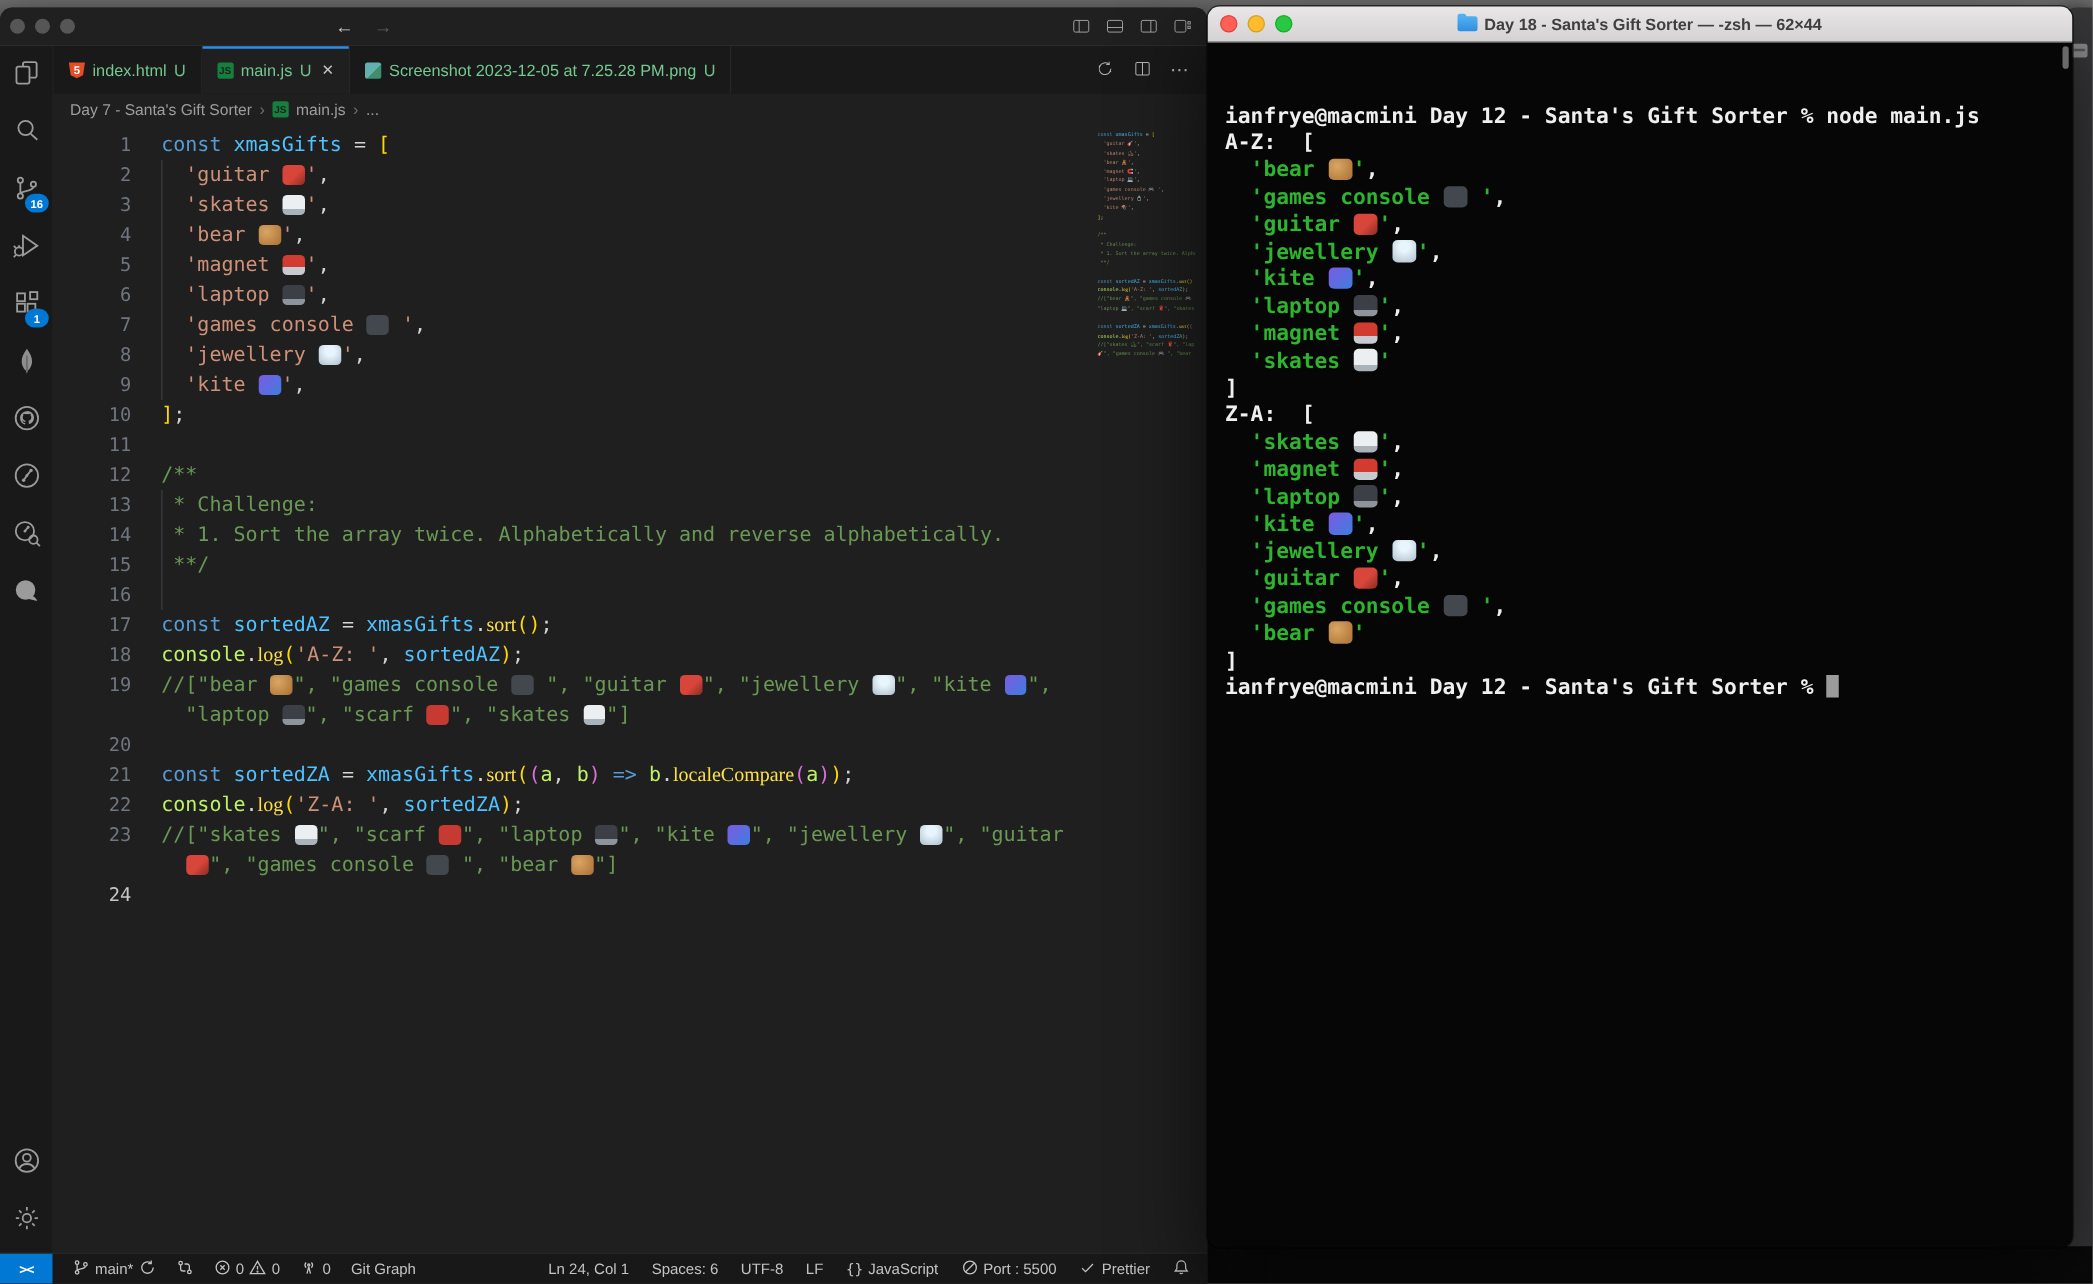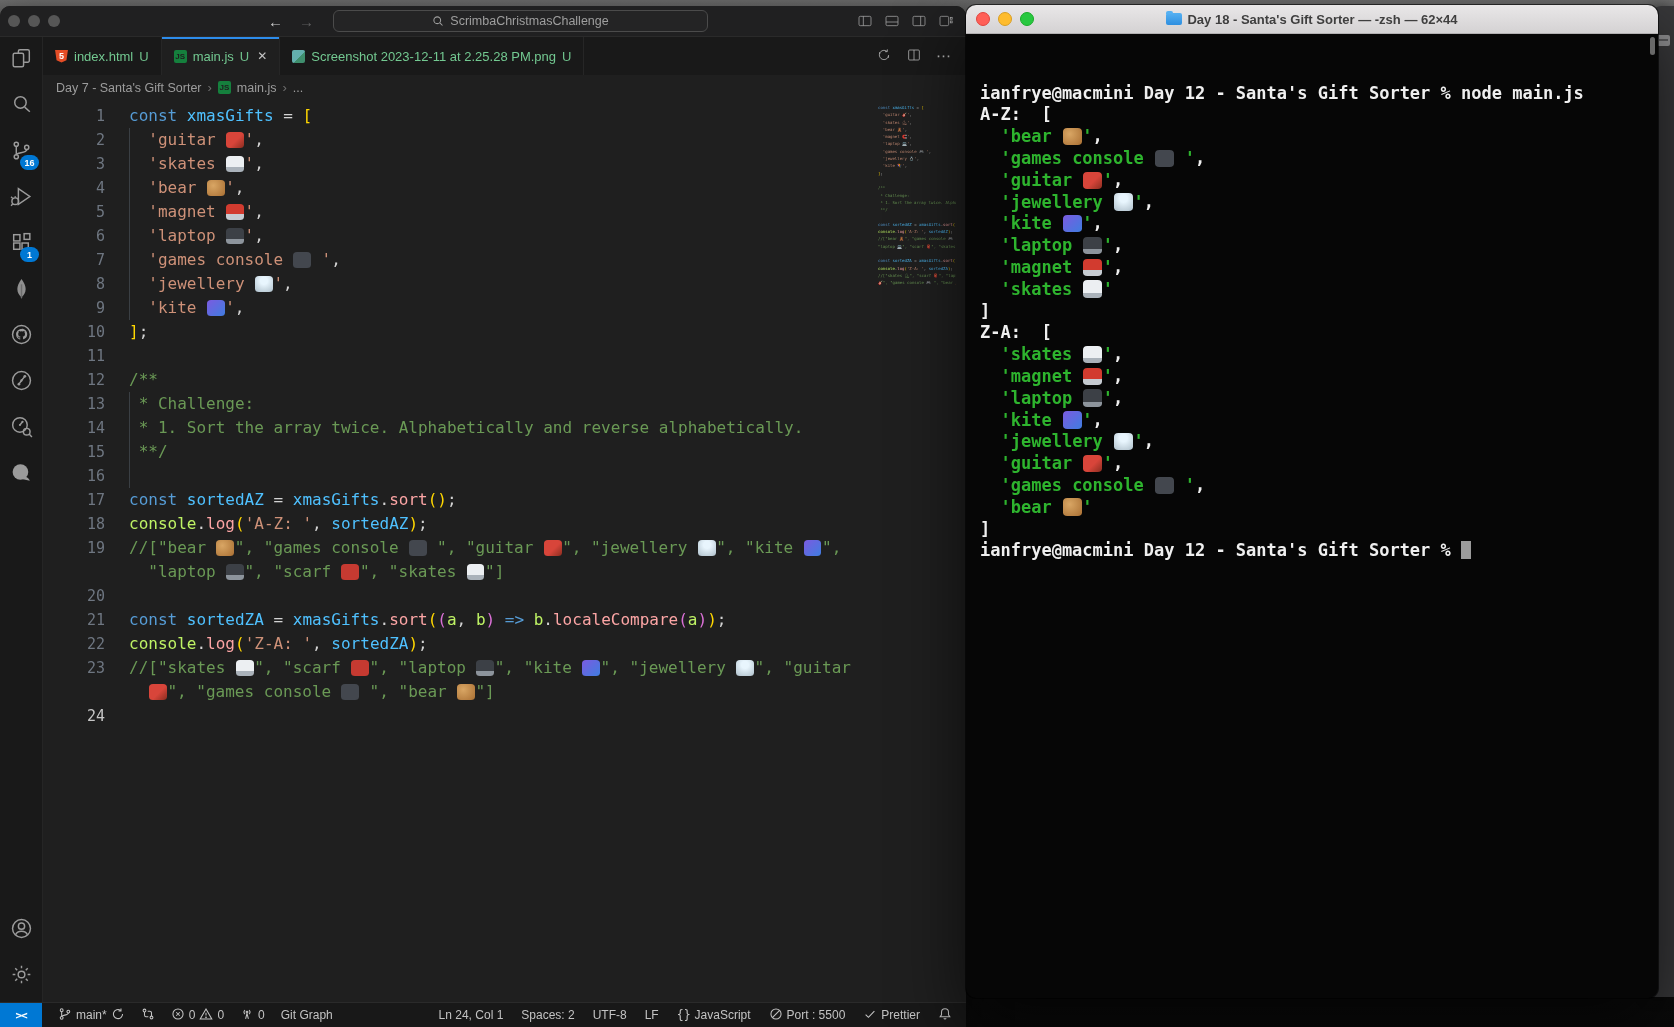--- a/index.html
+++ b/index.html
@@ -71,21 +71,21 @@
   
   .editor{position:absolute;left:43px;top:94px;right:0;bottom:24px;background:#1f1f1f;cursor:text;}
   .code{position:absolute;left:0;top:4px;right:96px;
     font-family:"DejaVu Sans Mono",monospace;font-size:16px;line-height:24px;white-space:pre;}
   .crow{display:flex;height:24px;}
   .lnum{width:62px;flex:none;text-align:right;color:#6e7681;font-size:15px;padding-right:24px;}
   .lnum.cur{color:#c6c6c6;text-align:right;}
   .ltext{position:relative;flex:1;}
   .ltext.guided::before{content:"";position:absolute;left:0;top:0;bottom:0;width:1px;background:#3a3f44;}
   .tk-kw{color:#569cd6;} .tk-vd{color:#4fc1ff;} .tk-vr{color:#bef264;}
-  .tk-fn{color:#fca5a5;} .tk-st{color:#ce9178;} .tk-cm{color:#6a9955;}
+  .tk-fn{color:#fde047;font-family:Liberation Serif, serif;} .tk-st{color:#ce9178;} .tk-cm{color:#6a9955;}
   .tk-pl{color:#d4d4d4;} .tk-b1{color:#ffd700;} .tk-b2{color:#da70d6;}
   
   .minimap{position:absolute;right:10px;top:4px;width:78px;height:240px;overflow:hidden;
     font-family:"DejaVu Sans Mono",monospace;font-size:4px;line-height:7.3px;white-space:pre;opacity:.9;}
   .minimap .mrow{height:7.3px;overflow:hidden;}
   
   .emoji{display:inline-block;width:1.12em;height:1.02em;border-radius:22%;vertical-align:-14%;
     color:transparent;overflow:hidden;margin:0 .04em;}
   .e-guitar{background:linear-gradient(135deg,#d8453a 55%,#8a2d20);}
   .e-skates{background:linear-gradient(180deg,#eceff2 70%,#aab2ba 70%);}
@@ -150,27 +150,20 @@
   <div class="titlebar">
     <div class="traffic">
       <span class="tl"></span>
       <span class="tl"></span>
       <span class="tl"></span>
     </div>
     <div class="nav-arrows">
       <span class="back">←</span>
       <span class="fwd">→</span>
     </div>
-    <div class="searchbox">
-      <svg width="12" height="12" viewBox="0 0 16 16" style="stroke:#9f9f9f;fill:none;stroke-width:1.4">
-          <circle cx="7" cy="7" r="4.5"></circle>
-          <path d="M10.5 10.5L14 14"></path>
-        </svg>
-      <span>ScrimbaChristmasChallenge</span>
-    </div>
     <div class="layout-icons">
         <span><svg viewBox="0 0 24 24">
             <rect x="3" y="5" width="18" height="14" rx="2"></rect>
             <path d="M9.5 5v14"></path>
           </svg></span>
         <span><svg viewBox="0 0 24 24">
             <rect x="3" y="5" width="18" height="14" rx="2"></rect>
             <path d="M3 13.5h18"></path>
           </svg></span>
         <span><svg viewBox="0 0 24 24">
@@ -285,21 +278,21 @@
           <span class="ubadge">U</span>
         </div>
         <div class="tab active">
           <span class="ficon js">JS</span>
           <span>main.js</span>
           <span class="ubadge">U</span>
           <span class="close">✕</span>
         </div>
         <div class="tab">
           <span class="ficon image"></span>
-          <span>Screenshot 2023-12-11 at 2.25.28 PM.png</span>
+          <span>Screenshot 2023-12-05 at 7.25.28 PM.png</span>
           <span class="ubadge">U</span>
         </div>
       </div>
     <div class="tab-actions">
         <span><svg viewBox="0 0 24 24">
             <path d="M19 12a7 7 0 1 1-2.5-5.4"></path>
             <path d="M17 3.5v3.5h-3.5"></path>
             <circle cx="5.5" cy="9" r="1" fill="#b5b5b5" stroke="none"></circle>
             <circle cx="18.5" cy="15" r="1" fill="#b5b5b5" stroke="none"></circle>
           </svg></span>
@@ -370,21 +363,21 @@
         </div>
         <div class="sb-item">
           <span>Git Graph</span>
         </div>
       </div>
     <div class="sb-right">
         <div class="sb-item">
           <span>Ln 24, Col 1</span>
         </div>
         <div class="sb-item">
-          <span>Spaces: 2</span>
+          <span>Spaces: 6</span>
         </div>
         <div class="sb-item">
           <span>UTF-8</span>
         </div>
         <div class="sb-item">
           <span>LF</span>
         </div>
         <div class="sb-item">
           <span class="sb-braces">{}</span>
           <span>JavaScript</span>

